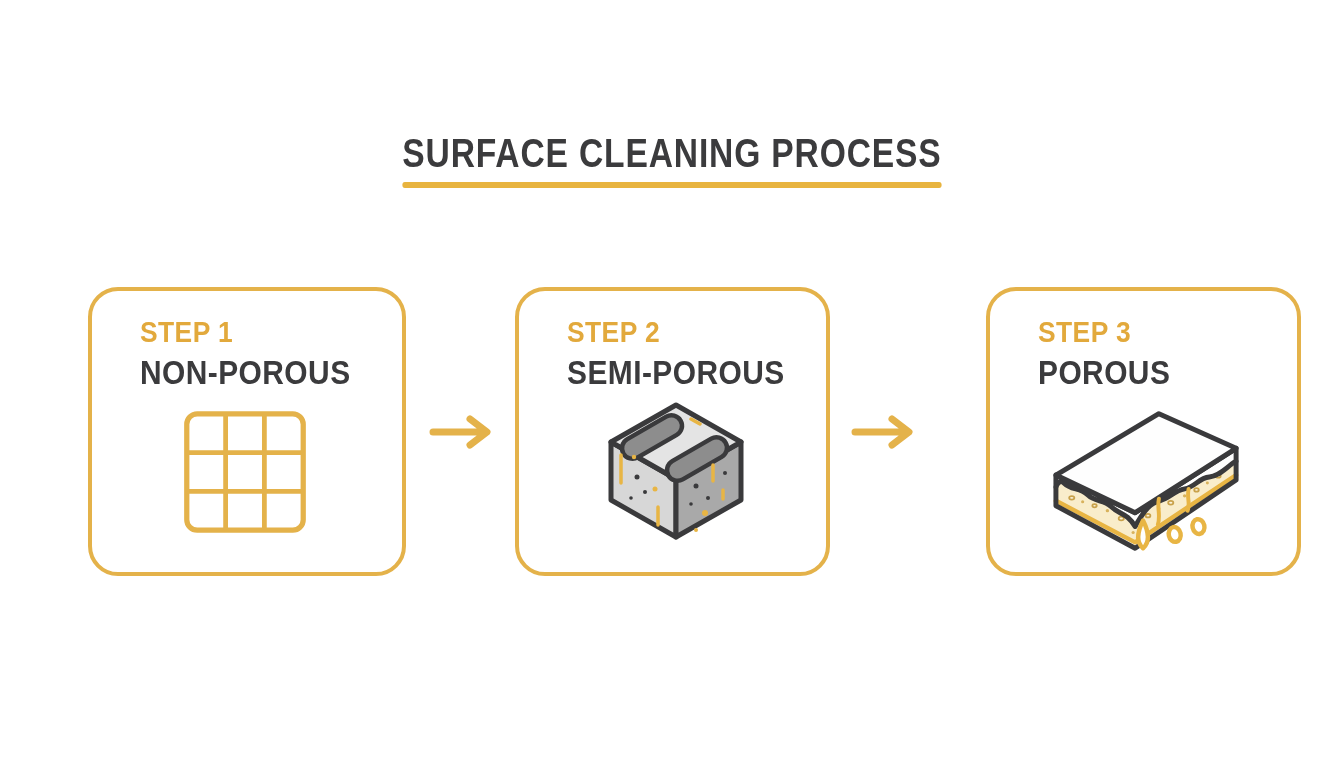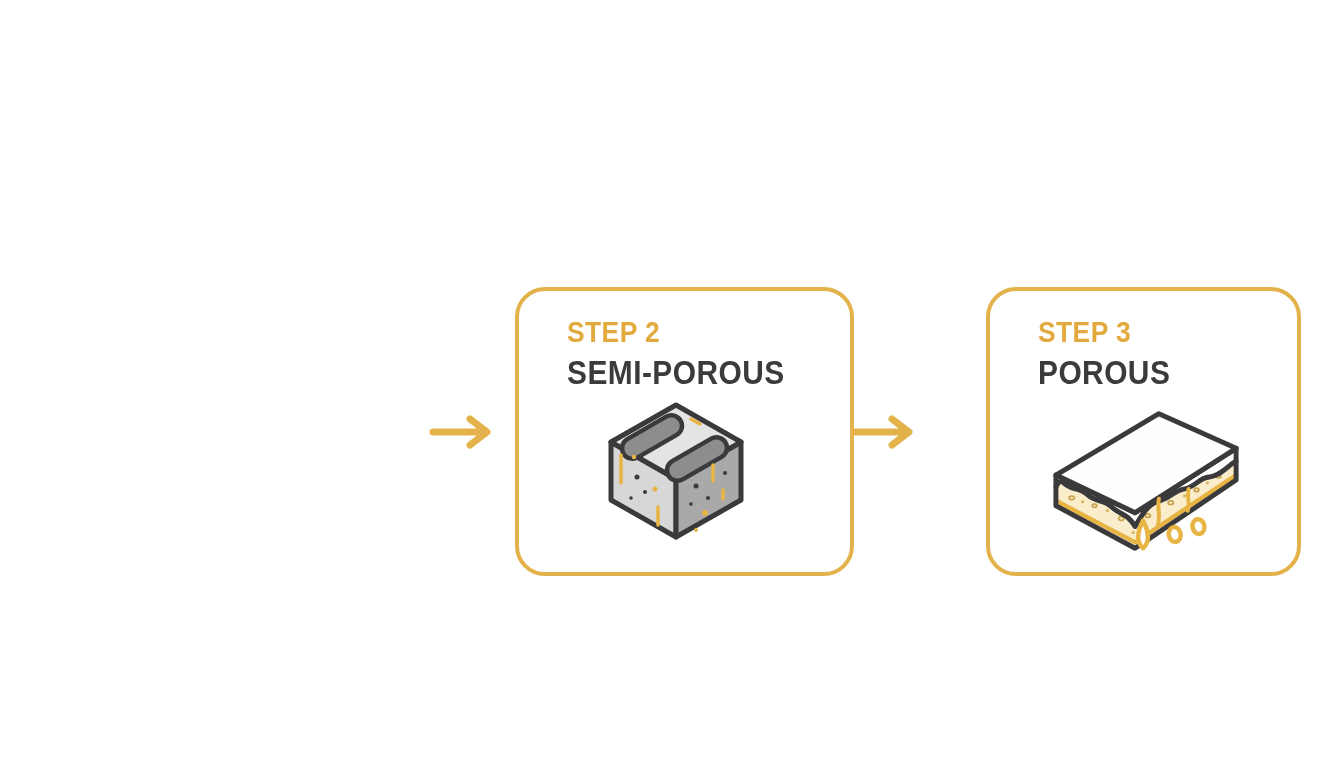--- a/index.html
+++ b/index.html
@@ -60,21 +60,21 @@
   .card{
     position:absolute;
     top:287px;
     height:289px;
     box-sizing:border-box;
     background:var(--card-background);
     border:4px solid var(--accent-yellow);
     border-radius:30px;
   }
   .card-1{left:88px;width:318px;}
-  .card-2{left:515px;width:339px;}
+  .card-2{left:515px;width:315px;}
   .card-3{left:938px;width:315px;margin-left:48px;}
   .card-head{
     position:absolute;
     left:48px; top:24px;
     transform:scaleX(0.88);
     transform-origin:left top;
     white-space:nowrap;
   }
   .step-label{
     font-size:30px;
@@ -105,21 +105,39 @@
   .st-dy{stroke:var(--droplet-yellow);}
   .f-dk{fill:var(--outline-dark);}
   .f-yl{fill:var(--droplet-yellow);}
   .f-none{fill:none;}
 </style>
 </head>
 <body style="background: rgb(255, 255, 255);">
 
 <div class="canvas">
 
-
+  <header class="title-block">
+    <div class="title-inner">
+      <h1 class="page-title">SURFACE CLEANING PROCESS</h1>
+      <div class="title-underline"></div>
+    </div>
+  </header>
+
+  <section class="card card-1">
+    <div class="card-head">
+      <div class="step-label">STEP 1</div>
+      <div class="surface-label">NON-POROUS</div>
+    </div>
+    <div class="icon grid-icon-pos">
+      <svg width="126" height="126" viewBox="0 0 132 132">
+        <rect x="5" y="5" width="122" height="122" rx="11" class="st-y f-none" stroke-width="5.5"></rect>
+        <path d="M45.7,6 V126 M86.3,6 V126 M6,45.7 H126 M6,86.3 H126" class="st-y f-none" stroke-width="5" stroke-linecap="butt"></path>
+      </svg>
+    </div>
+  </section>
 
   <div class="arrow arrow-1">
     <svg width="66" height="34" viewBox="0 0 66 34">
       <path d="M4,17 H56 M41,4 L58,17 L41,30" class="st-y f-none" stroke-width="7" stroke-linecap="round" stroke-linejoin="round"></path>
     </svg>
   </div>
 
   <section class="card card-2">
     <div class="card-head">
       <div class="step-label">STEP 2</div>

